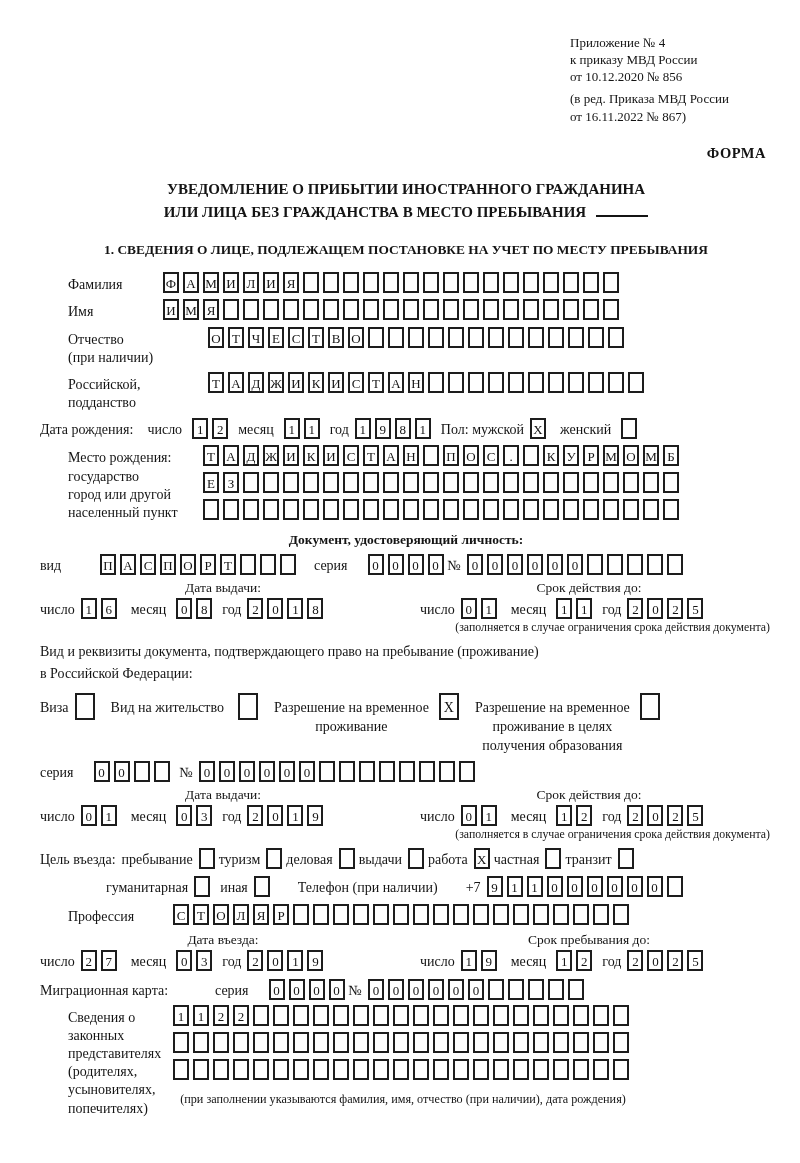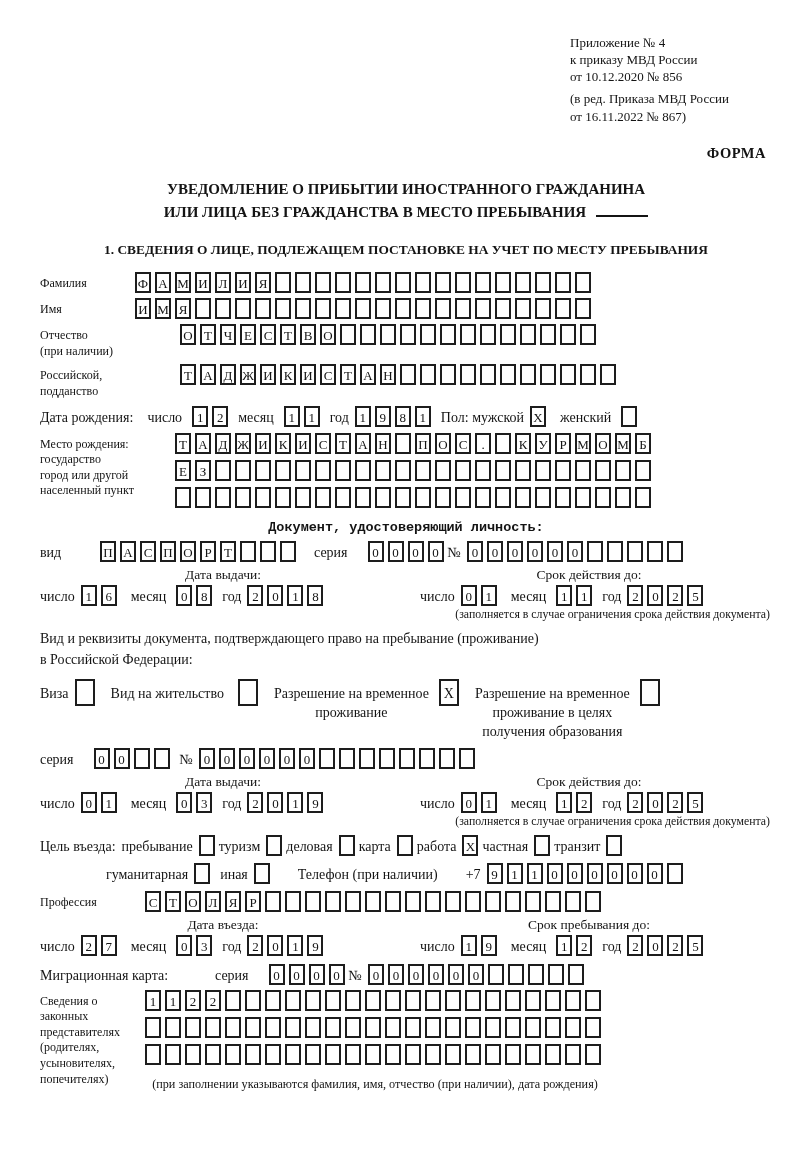--- a/index.html
+++ b/index.html
@@ -12,39 +12,39 @@
     overflow: hidden;
   }
   .appendix { margin-left: 530px; width: 235px; font-size: 13px; line-height: 1.32; }
   .appendix .gap { margin-top: 5px; }
   .forma { text-align: right; font-weight: bold; font-size: 14.5px; margin: 20px 6px 0 0; letter-spacing: .5px; }
   .title { text-align: center; font-weight: bold; font-size: 15px; line-height: 1.55; margin-top: 16px; }
   .blank-line { display: inline-block; width: 52px; border-bottom: 2px solid #141414; height: 13px; margin-left: 10px; }
   .sec-heading { text-align: center; font-weight: bold; font-size: 13.4px; margin-top: 18px; margin-bottom: 14px; }
 
   .row { display: flex; align-items: flex-start; margin-bottom: 5px; }
-  .lbl { font-size: 12px; line-height: 1.3; padding-top: 4px; flex: none; }
+  .lbl { font-size: 14px; line-height: 1.3; padding-top: 4px; flex: none; margin-left: 28px; }
   .cells { display: flex; flex: none; }
   .cell {
     flex: none; width: 16px; height: 21px; border: 2px solid #1d1d1d;
     margin-right: 4px; text-align: center; font-size: 13px; line-height: 20px;
     font-family: "Liberation Serif", serif;
   }
   .w95  { width: 95px; }
   .w140 { width: 140px; }
   .w105 { width: 105px; }
   .w135 { width: 135px; }
   .inline-lbl { font-size: 14px; padding-top: 4px; flex: none; }
   .ml6 { margin-left: 6px; } .ml10 { margin-left: 10px; } .ml14 { margin-left: 14px; }
   .mr6 { margin-right: 6px; } .mr10 { margin-right: 20px; }
 
   .stack { display: flex; flex-direction: column; }
   .stack .cells { margin-bottom: 6px; }
 
-  .doc-heading { text-align: center; font-weight: bold; font-size: 13.5px; margin: 6px 0 6px 0; font-family: Liberation Mono, monospace; }
+  .doc-heading { text-align: center; font-weight: bold; font-size: 13.5px; margin: 6px 0 6px 0; }
 
   .dates { display: flex; margin-top: 4px; }
   .dategrp { width: 50%; }
   .dategrp .hd { font-size: 13.5px; text-align: center; margin-bottom: 2px; }
   .dateline { display: flex; align-items: flex-start; }
   .expiry-note { font-size: 11.8px; text-align: right; margin: 1px 2px 6px 0; }
 
   .intro { font-size: 14px; line-height: 1.55; margin-top: 4px; }
 
   .optrow { display: flex; align-items: flex-start; margin-top: 8px; margin-bottom: 6px; }
@@ -528,21 +528,21 @@
       <span class="cell"></span>
     </div>
   <span class="olbl">туризм</span>
   <div class="cells">
       <span class="cell"></span>
     </div>
   <span class="olbl">деловая</span>
   <div class="cells">
       <span class="cell"></span>
     </div>
-  <span class="olbl">карта</span>
+  <span class="olbl">выдачи</span>
   <div class="cells">
       <span class="cell"></span>
     </div>
   <span class="olbl">работа</span>
   <div class="cells">
       <span class="cell">X</span>
     </div>
   <span class="olbl">частная</span>
   <div class="cells">
       <span class="cell"></span>

